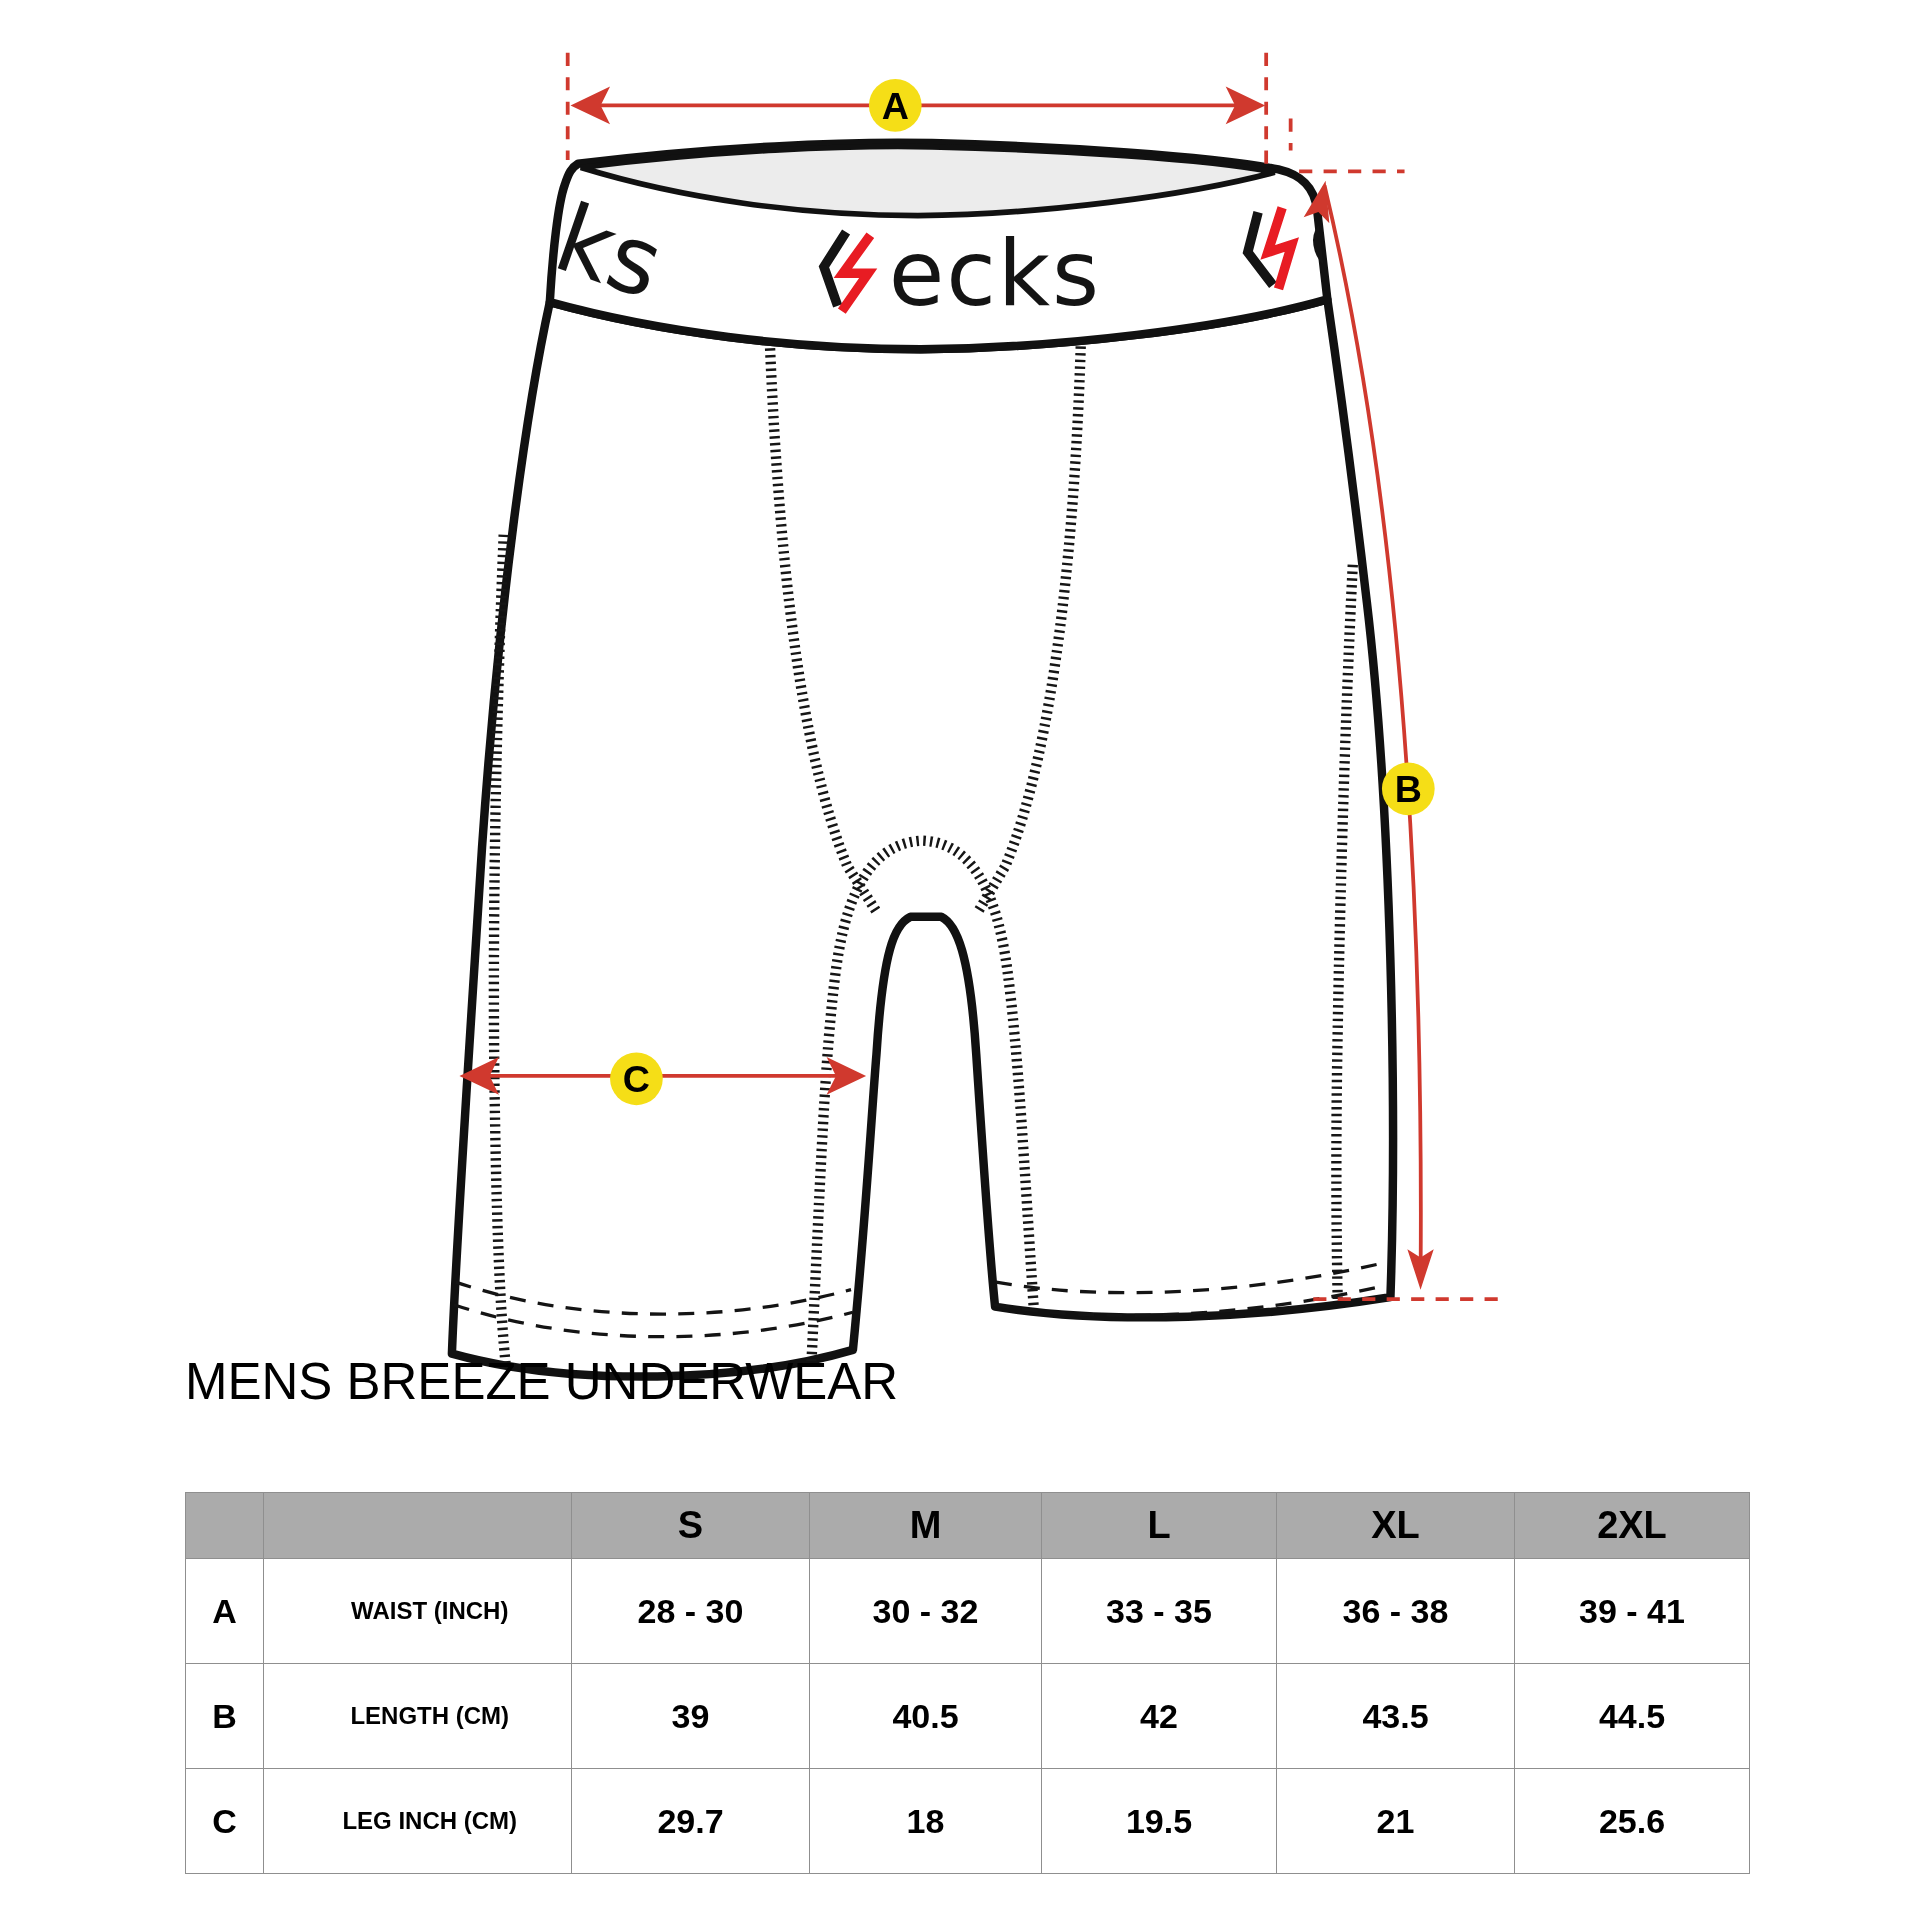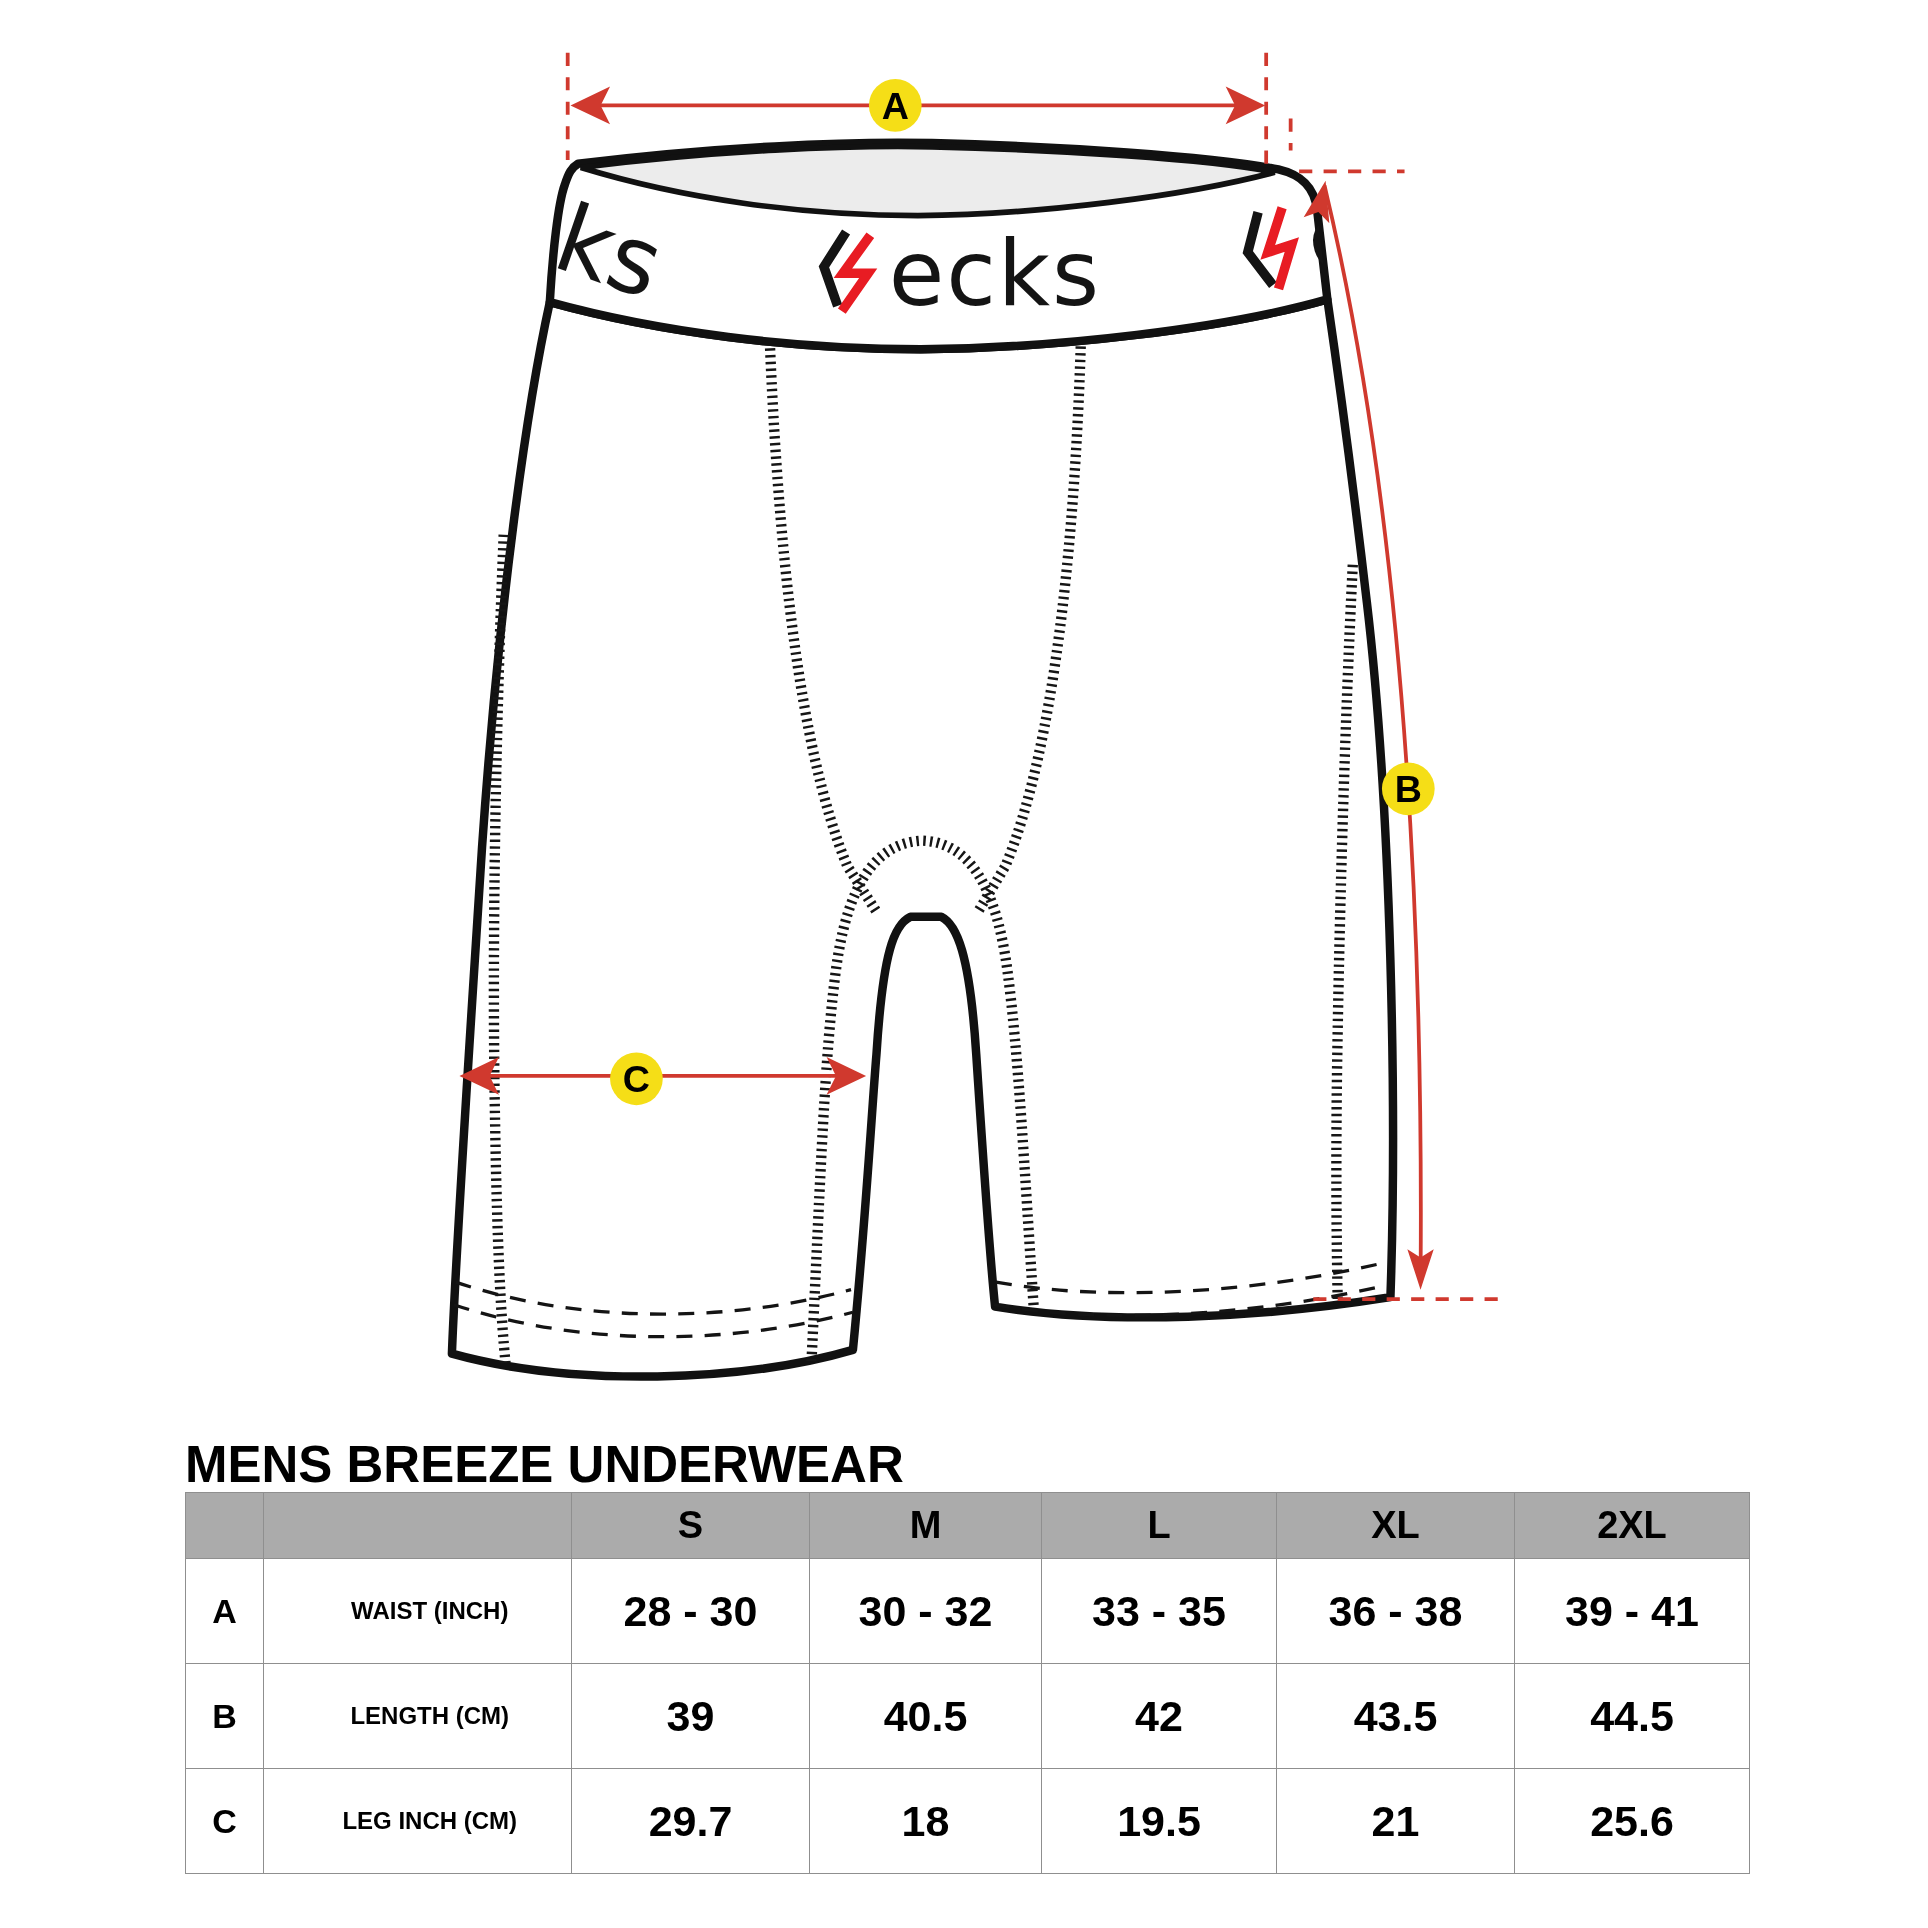--- a/index.html
+++ b/index.html
@@ -25,37 +25,37 @@
   .dashseam{fill:none;stroke:#141414;stroke-width:3.5;stroke-dasharray:17 13}
   .redline{fill:none;stroke:var(--accent_red);stroke-width:4}
   .reddash{fill:none;stroke:var(--accent_red);stroke-width:4;stroke-dasharray:14 12}
   .redhead{fill:var(--accent_red)}
   .badge{stroke:none}
   .badge-letter{font-family:"Liberation Sans",sans-serif;font-weight:700;font-size:40px;fill:#000;text-anchor:middle}
   .logotext{font-family:"DejaVu Sans",sans-serif;fill:#141414}
 
   
   .chart-title{
-    position:absolute;left:185px;top:1435px;
-    font-size:51px;font-weight:700;letter-spacing:0px;color:#000;white-space:nowrap;
+    position:absolute;left:185px;top:1352px;
+    font-size:51px;font-weight:400;letter-spacing:0px;color:#000;white-space:nowrap;
   }
   table.size-chart{
     position:absolute;left:185px;top:1492px;width:1565px;
     border-collapse:collapse;table-layout:fixed;
   }
   table.size-chart td,table.size-chart th{
     border:1.9px solid var(--table_border);
     text-align:center;vertical-align:middle;
     font-weight:700;color:#000;background:#fff;
   }
   table.size-chart thead th{background:var(--header_gray);height:66px;font-size:38px}
   table.size-chart tbody tr{height:105px}
   td.rowkey{font-size:34px}
   td.rowlabel{text-align:left;padding-left:24.5px;font-size:24px;white-space:nowrap}
-  td.val{font-size:43px}
+  td.val{font-size:34px}
   col.c-key{width:78px} col.c-label{width:308px}
   col.c-s{width:238px} col.c-m{width:232px} col.c-l{width:235px}
   col.c-xl{width:238px} col.c-2xl{width:235px}
 </style>
 </head>
 <body>
 
 <div class="page">
 
   <svg class="drawing" width="1928" height="1412" viewBox="0 0 2048 1500" xmlns="http://www.w3.org/2000/svg">

